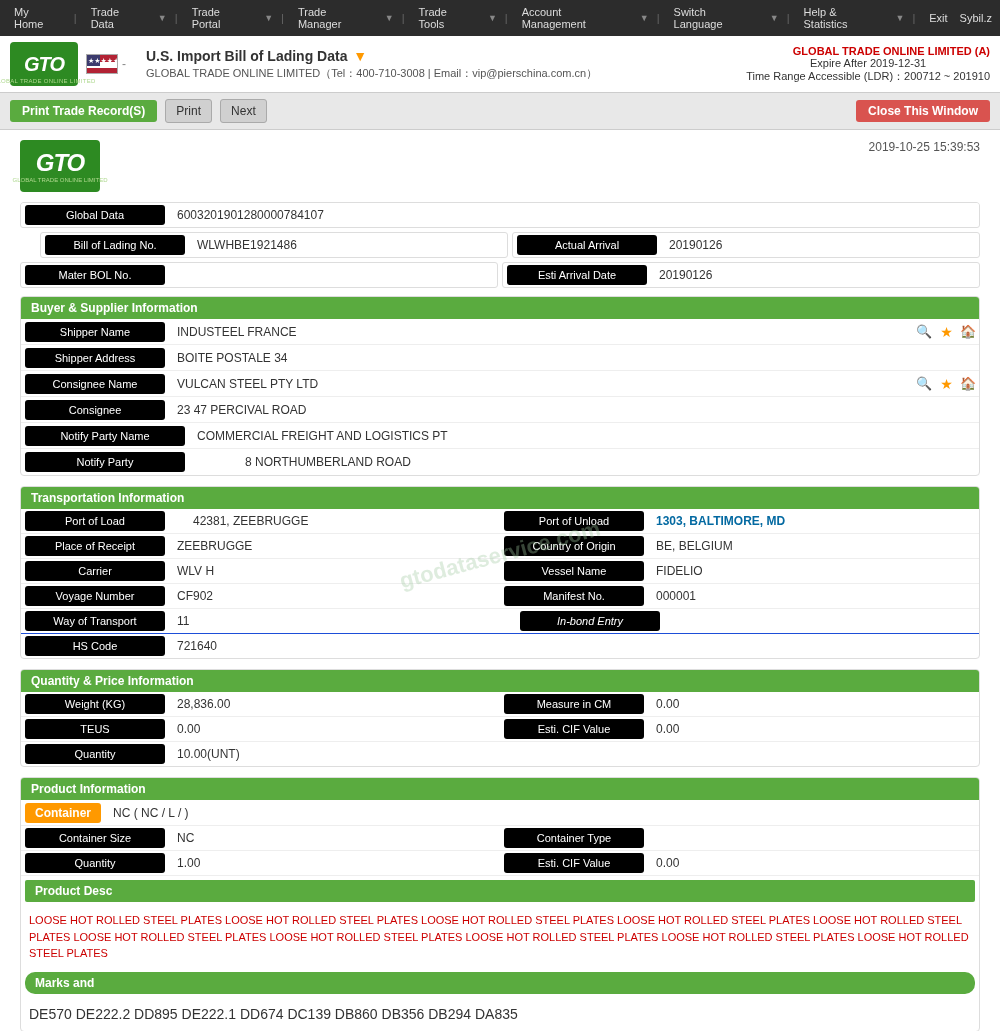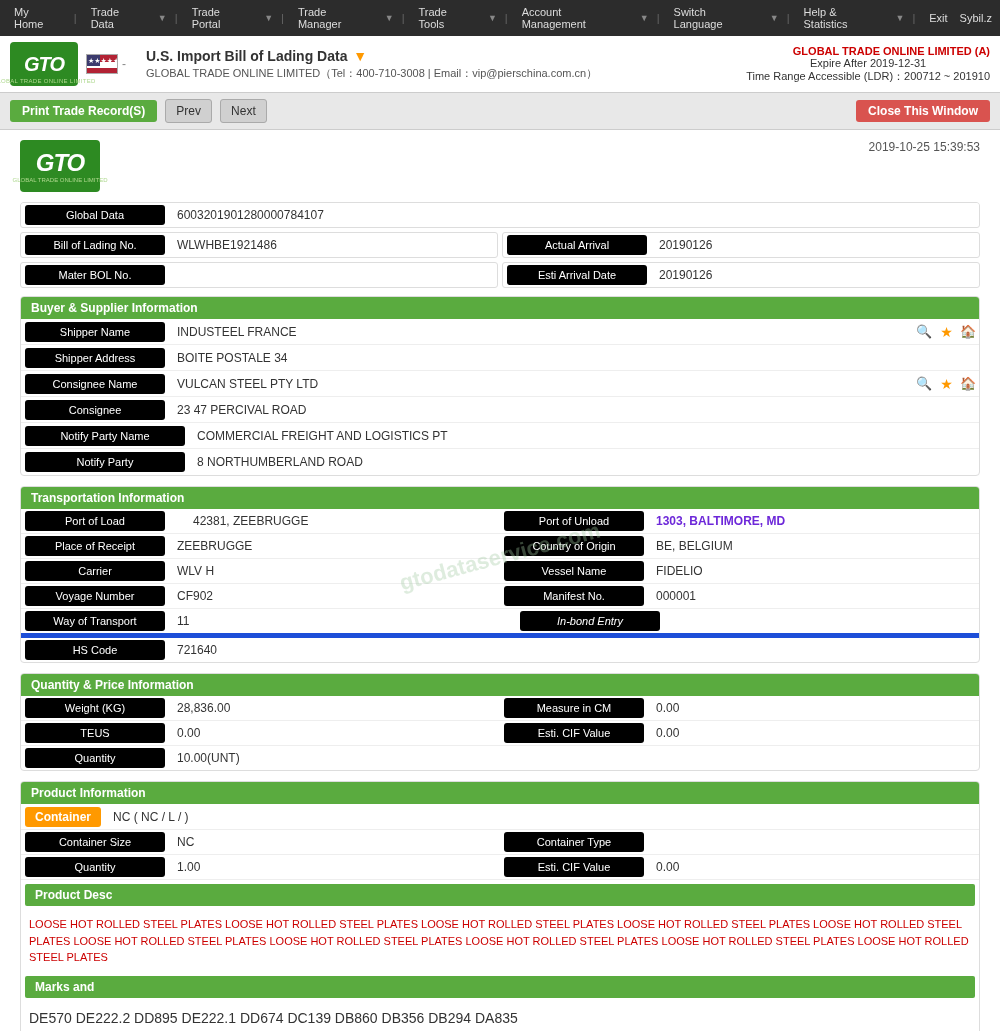--- a/index.html
+++ b/index.html
@@ -28,21 +28,21 @@
 
     
     .doc-header { display: flex; justify-content: space-between; align-items: flex-start; margin-bottom: 10px; }
     .doc-logo { display: flex; align-items: center; }
     .doc-timestamp { font-size: 12px; color: #555; }
 
     
     .info-section { border: 1px solid #ddd; border-radius: 4px; margin-bottom: 10px; overflow: hidden; }
     .section-header { background: #5aab3f; color: #fff; padding: 4px 10px; font-size: 12px; font-weight: bold; }
     .info-row { display: flex; align-items: center; border-bottom: 1px solid #eee; min-height: 26px; }
-    .info-row:last-child { border-bottom: none; }
+    .info-row:last-child { border-bottom: none; gap: 48px; }
     .info-label { background: #000000; color: #fff; font-size: 11px; padding: 4px 8px; width: 140px; min-width: 140px; text-align: center; border-radius: 3px; margin: 2px 4px; }
     .info-label-wide { width: 160px; min-width: 160px; }
     .info-value { flex: 1; padding: 4px 8px; font-size: 12px; color: #333; }
 
     .icon-star { color: #f90; font-size: 14px; margin: 0 2px; cursor: pointer; }
     .icon-search { color: #555; font-size: 13px; margin: 0 2px; cursor: pointer; }
     .icon-home { color: #e55; font-size: 13px; margin: 0 2px; cursor: pointer; }
 
     .name-actions { display: flex; align-items: center; gap: 4px; margin-left: 4px; }
 
@@ -115,21 +115,21 @@
   </div>
   <div class="header-right">
     <div class="company-name">GLOBAL TRADE ONLINE LIMITED (A)</div>
     <div class="expire">Expire After 2019-12-31</div>
     <div class="expire">Time Range Accessible (LDR)：200712 ~ 201910</div>
   </div>
 </div>
 
 <div class="action-bar">
   <button class="btn-green">Print Trade Record(S)</button>
-  <button class="btn-gray">Prev</button>
+  <button class="btn-gray">Print</button>
   <button class="btn-gray">Next</button>
   <button class="btn-red">Close This Window</button>
 </div>
 
 <div class="main-content">
 
   <div class="doc-header">
     <div class="doc-logo">
       <div style="width:80px;height:52px;background:#2d8a22;border-radius:4px;display:flex;flex-direction:column;align-items:center;justify-content:center;">
         <span style="color:#fff;font-size:24px;font-weight:900;font-style:italic;letter-spacing:-1px;">GTO</span>
@@ -137,21 +137,21 @@
       </div>
     </div>
     <div class="doc-timestamp">2019-10-25 15:39:53</div>
   </div>
 
   <div class="info-section" style="border:none;margin-bottom:4px;">
     <div class="info-row" style="border:1px solid #ddd;border-radius:3px;margin-bottom:4px;">
       <div class="info-label">Global Data</div>
       <div class="info-value">6003201901280000784107</div>
     </div>
-    <div style="display:flex;gap:4px;margin-bottom:4px;">
+    <div style="display:flex;gap:4px;margin-bottom:4px;margin-left:20px;">
       <div style="flex:1;display:flex;align-items:center;border:1px solid #ddd;border-radius:3px;">
         <div class="info-label">Bill of Lading No.</div>
         <div class="info-value">WLWHBE1921486</div>
       </div>
       <div style="flex:1;display:flex;align-items:center;border:1px solid #ddd;border-radius:3px;">
         <div class="info-label">Actual Arrival</div>
         <div class="info-value">20190126</div>
       </div>
     </div>
     <div style="display:flex;gap:4px;margin-bottom:4px;">
@@ -209,21 +209,21 @@
 
     <div style="position:absolute;top:40%;left:50%;transform:translate(-50%,-50%) rotate(-15deg);font-size:22px;color:rgba(160,200,160,0.35);white-space:nowrap;pointer-events:none;font-weight:bold;z-index:10;">gtodataservice.com</div>
 
     <div style="display:flex;border-bottom:1px solid #eee;">
       <div style="flex:1;display:flex;align-items:center;gap:16px;">
         <div class="info-label">Port of Load</div>
         <div class="info-value">42381, ZEEBRUGGE</div>
       </div>
       <div style="flex:1;display:flex;align-items:center;">
         <div class="info-label">Port of Unload</div>
-        <div class="info-value" style="color:#6d28d9;font-weight:bold;">1303, BALTIMORE, MD</div>
+        <div class="info-value" style="color:#0369a1;font-weight:bold;">1303, BALTIMORE, MD</div>
       </div>
     </div>
     <div style="display:flex;border-bottom:1px solid #eee;">
       <div style="flex:1;display:flex;align-items:center;">
         <div class="info-label">Place of Receipt</div>
         <div class="info-value">ZEEBRUGGE</div>
       </div>
       <div style="flex:1;display:flex;align-items:center;">
         <div class="info-label">Country of Origin</div>
         <div class="info-value">BE, BELGIUM</div>
@@ -242,21 +242,21 @@
     <div style="display:flex;border-bottom:1px solid #eee;">
       <div style="flex:1;display:flex;align-items:center;">
         <div class="info-label">Voyage Number</div>
         <div class="info-value">CF902</div>
       </div>
       <div style="flex:1;display:flex;align-items:center;">
         <div class="info-label">Manifest No.</div>
         <div class="info-value">000001</div>
       </div>
     </div>
-    <div style="display:flex;border-bottom:5px solid #1d4ed8;gap:32px;">
+    <div style="display:flex;border-bottom:1px solid #1d4ed8;gap:32px;">
       <div style="flex:1;display:flex;align-items:center;">
         <div class="info-label">Way of Transport</div>
         <div class="info-value">11</div>
       </div>
       <div style="flex:1;display:flex;align-items:center;font-style:italic;">
         <div class="info-label">In-bond Entry</div>
         <div class="info-value"></div>
       </div>
     </div>
     <div style="display:flex;">
@@ -325,20 +325,20 @@
       <div style="flex:1;display:flex;align-items:center;">
         <div class="info-label">Esti. CIF Value</div>
         <div class="info-value">0.00</div>
       </div>
     </div>
     <div>
       <div style="background:#5aab3f;color:#fff;padding:4px 10px;font-size:12px;font-weight:bold;border-radius:2px;margin:4px;">Product Desc</div>
       <div class="product-text">LOOSE HOT ROLLED STEEL PLATES LOOSE HOT ROLLED STEEL PLATES LOOSE HOT ROLLED STEEL PLATES LOOSE HOT ROLLED STEEL PLATES LOOSE HOT ROLLED STEEL PLATES LOOSE HOT ROLLED STEEL PLATES LOOSE HOT ROLLED STEEL PLATES LOOSE HOT ROLLED STEEL PLATES LOOSE HOT ROLLED STEEL PLATES LOOSE HOT ROLLED STEEL PLATES</div>
     </div>
     <div>
-      <div style="background:#5aab3f;color:#fff;padding:4px 10px;font-size:12px;font-weight:bold;border-radius:2px;margin:4px;">Marks and</div>
+      <div style="background:#5aab3f;color:#fff;padding:4px 10px;font-size:12px;font-weight:bold;border-radius:10px;margin:4px;">Marks and</div>
       <div class="marks-text">DE570 DE222.2 DD895 DE222.1 DD674 DC139 DB860 DB356 DB294 DA835</div>
     </div>
   </div>
 
 </div>
 
 </div>
 
 </body></html>

